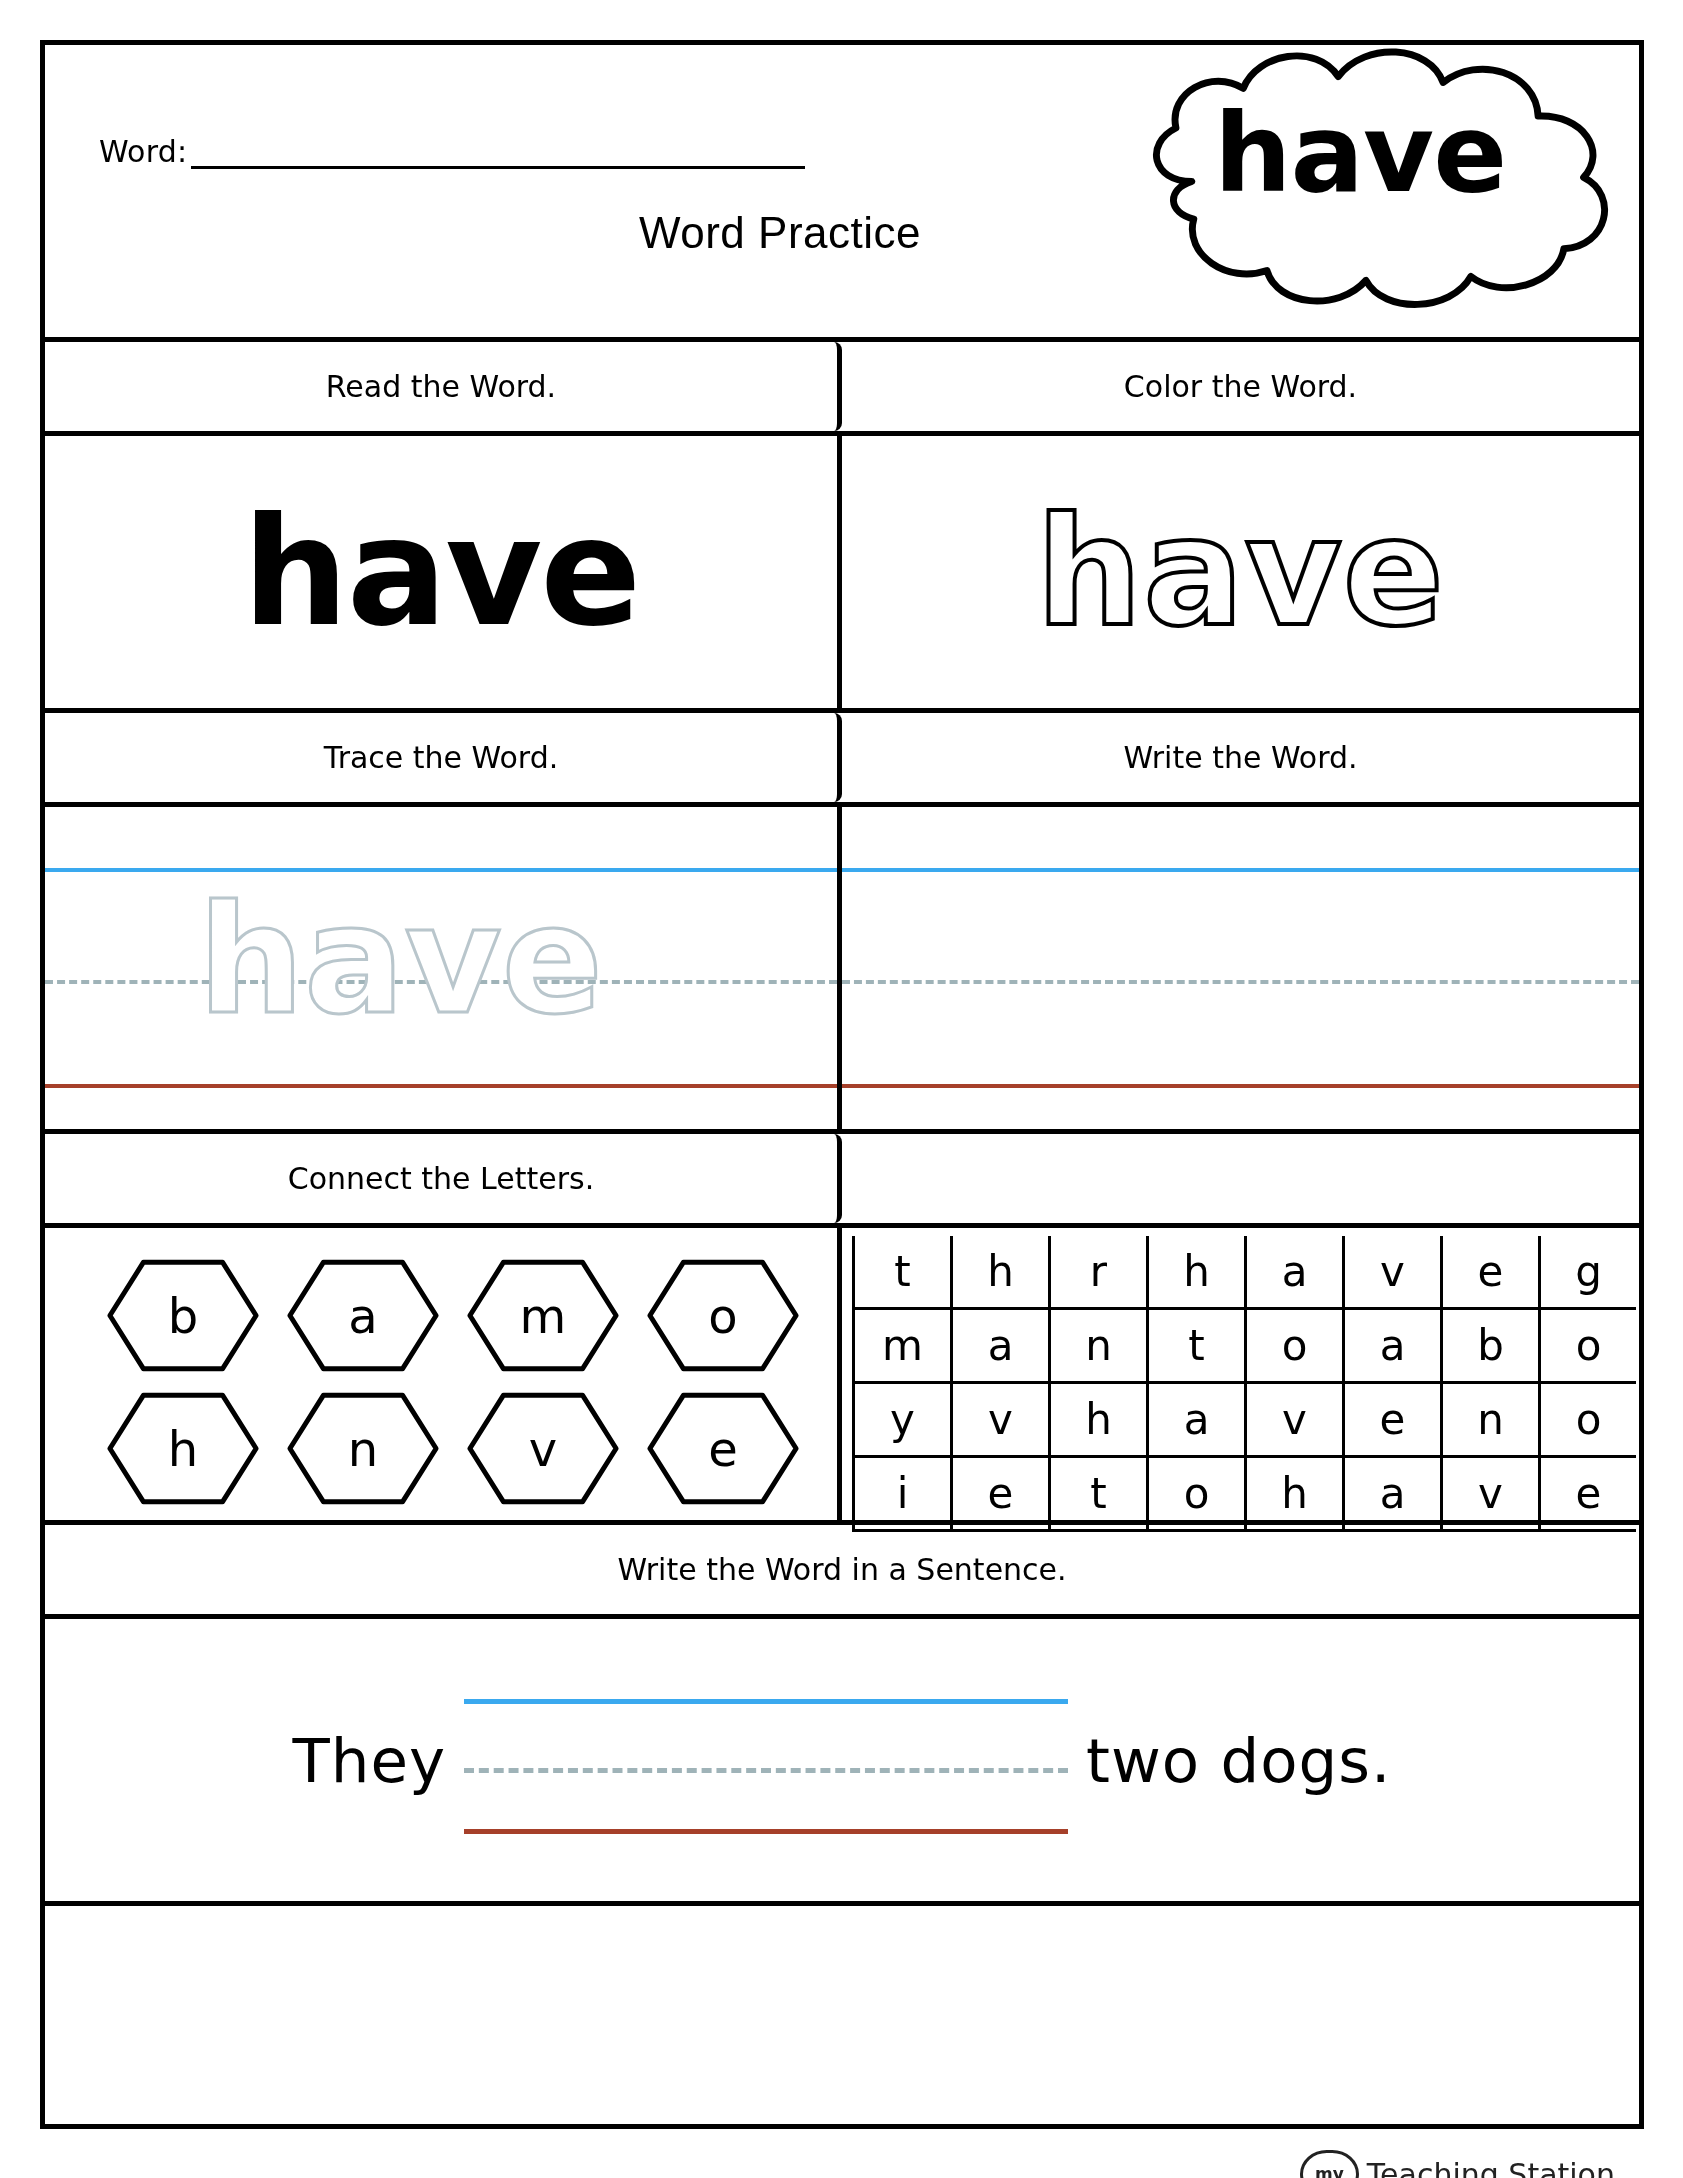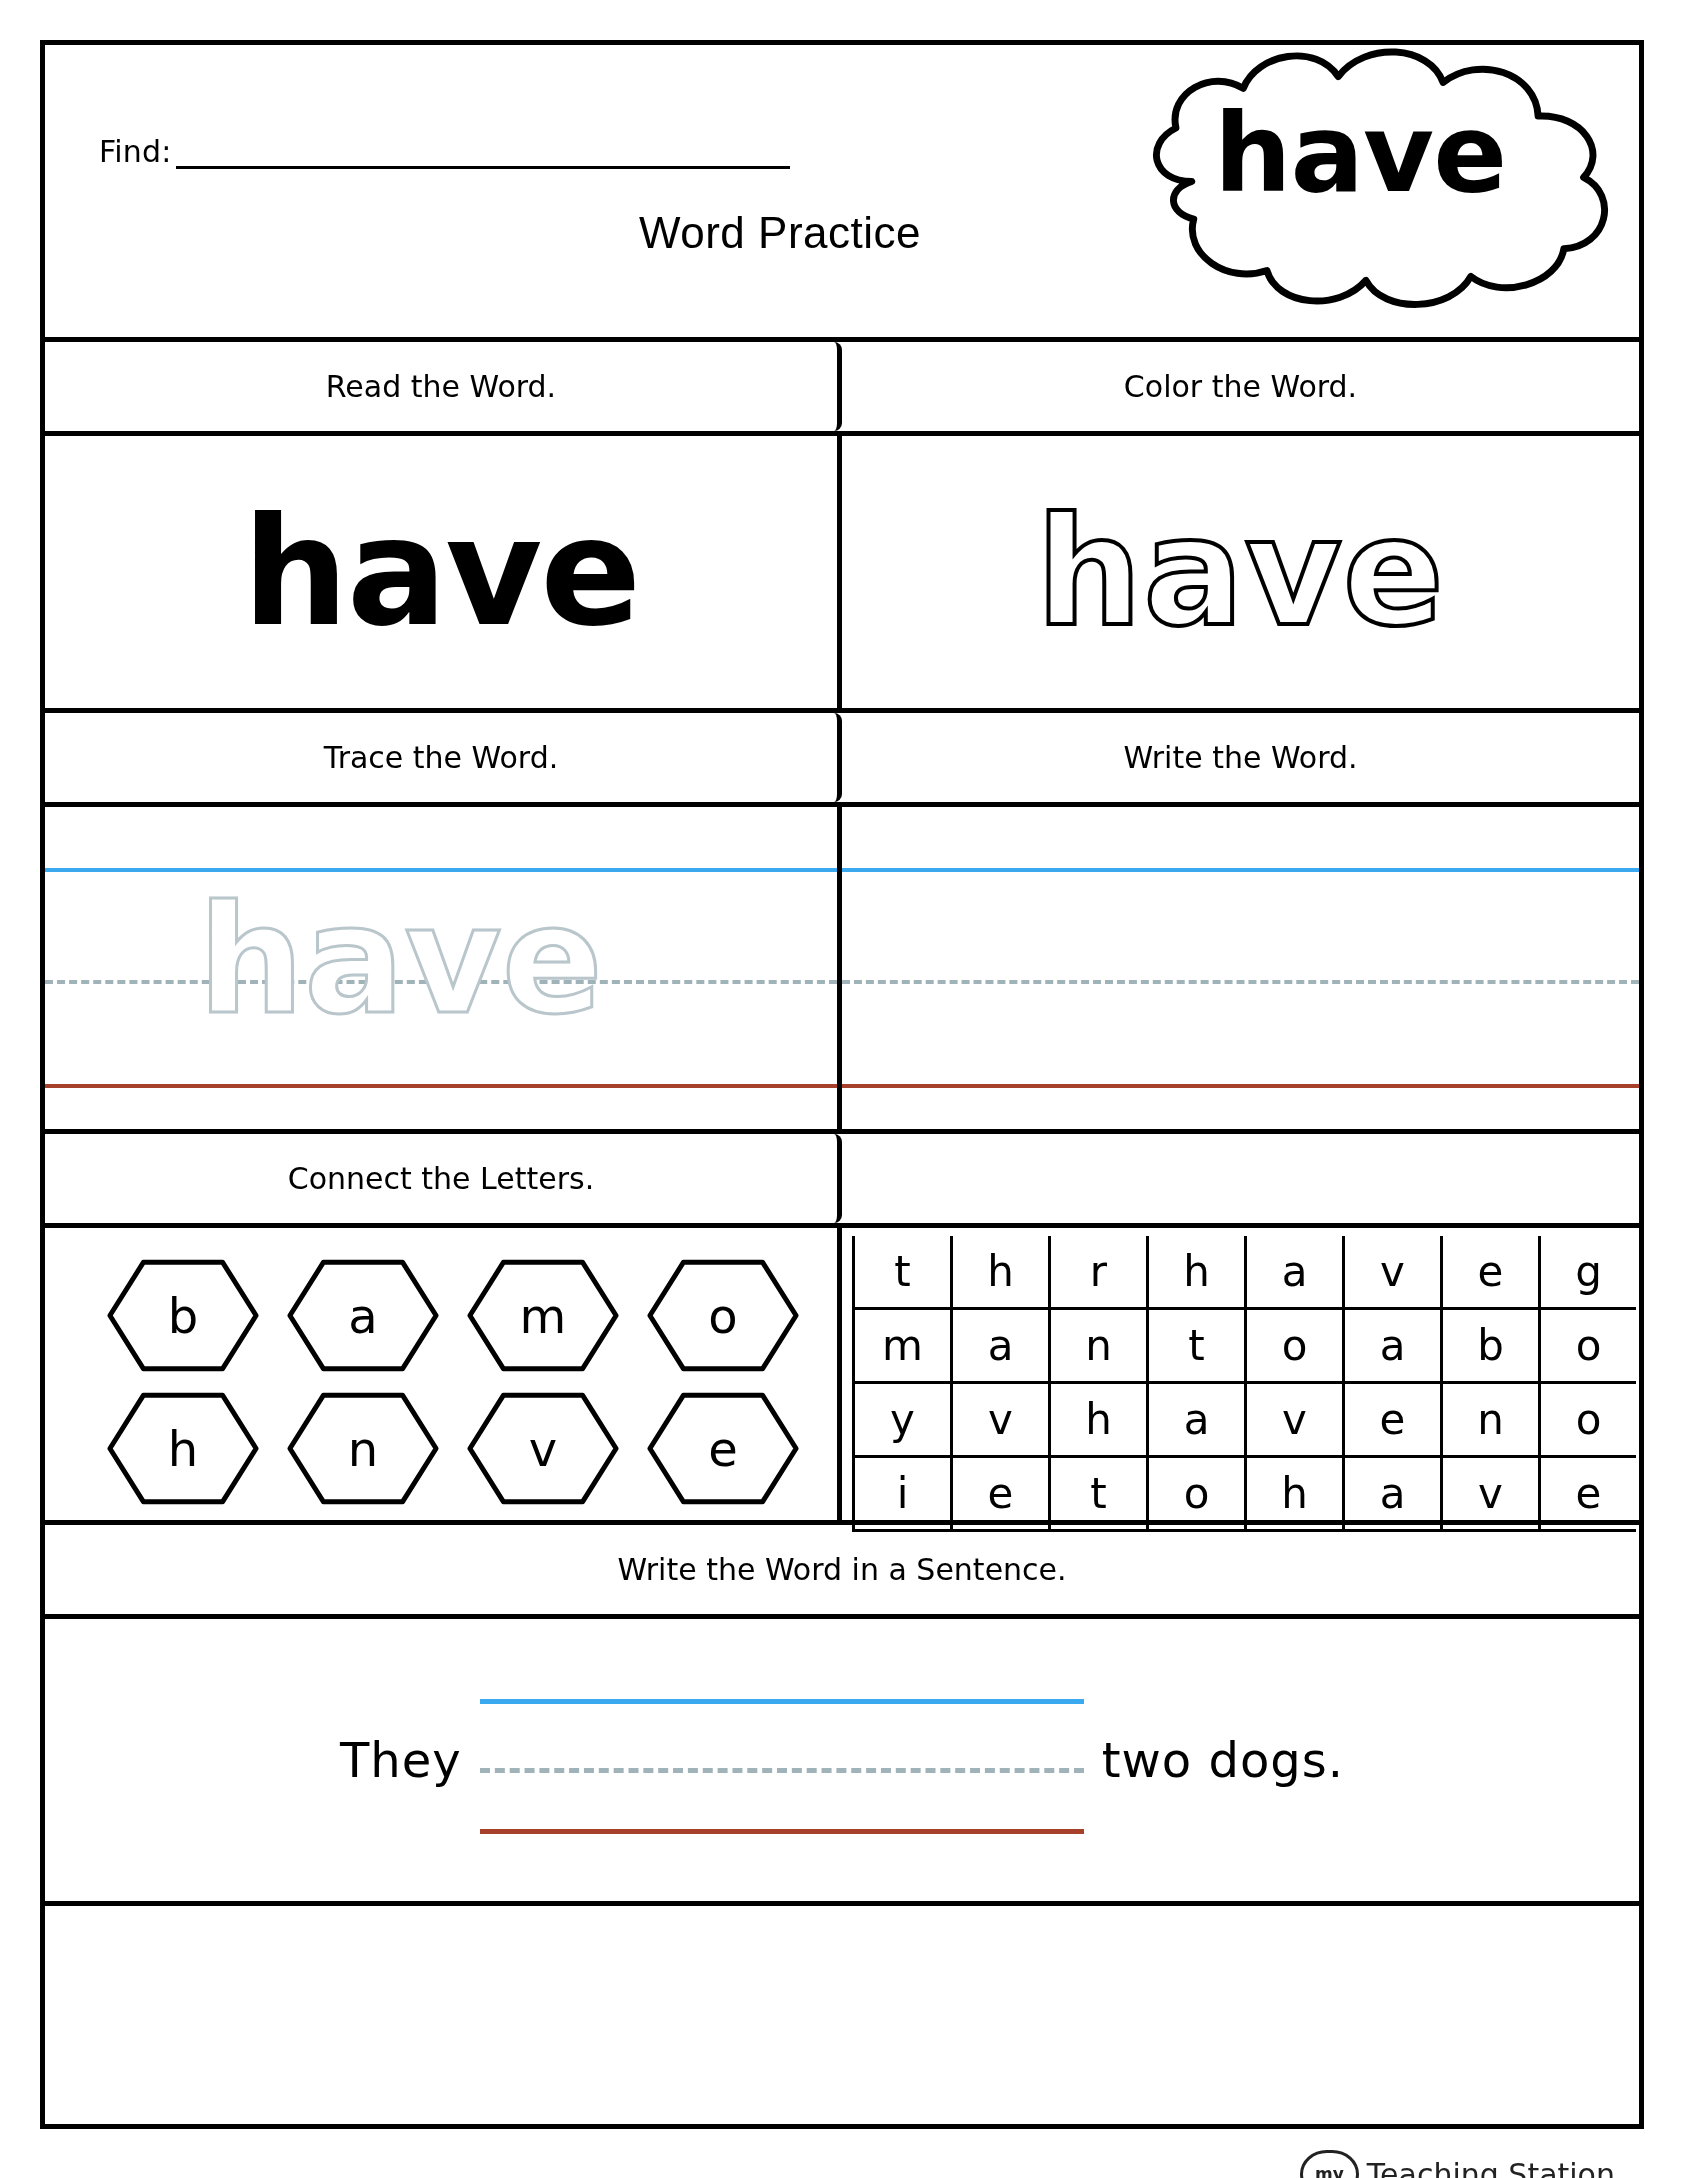--- a/index.html
+++ b/index.html
@@ -220,21 +220,21 @@
   .sentence-row { height: 287px; position: relative; }
   .sent-inner {
     position: absolute;
     inset: 0;
     display: flex;
     align-items: center;
     justify-content: center;
     gap: 18px;
   }
   .sent-text {
-    font-size: 48px;
+    font-size: 61px;
     font-family: "DejaVu Sans", sans-serif;
     letter-spacing: 1px;
   }
   .blank {
     position: relative;
     width: 604px;
     height: 178px;
   }
   .blank .b-top {
     position: absolute; left: 0; right: 0; top: 28px;
@@ -288,21 +288,21 @@
   }
 </style>
 </head>
 <body>
 
 <div class="page">
 
   <div class="header">
 
     <div class="name-row">
-      <span class="name-label">Find:</span>
+      <span class="name-label">Word:</span>
       <span class="name-line"></span>
     </div>
 
     <div class="title">Word Practice</div>
 
     <div class="cloud-wrap">
       <svg width="574" height="282" viewBox="0 0 580 285" xmlns="http://www.w3.org/2000/svg">
         <path d="M120 150
                  C 80 150, 72 112, 104 96
                  C 96 60, 140 36, 172 56

